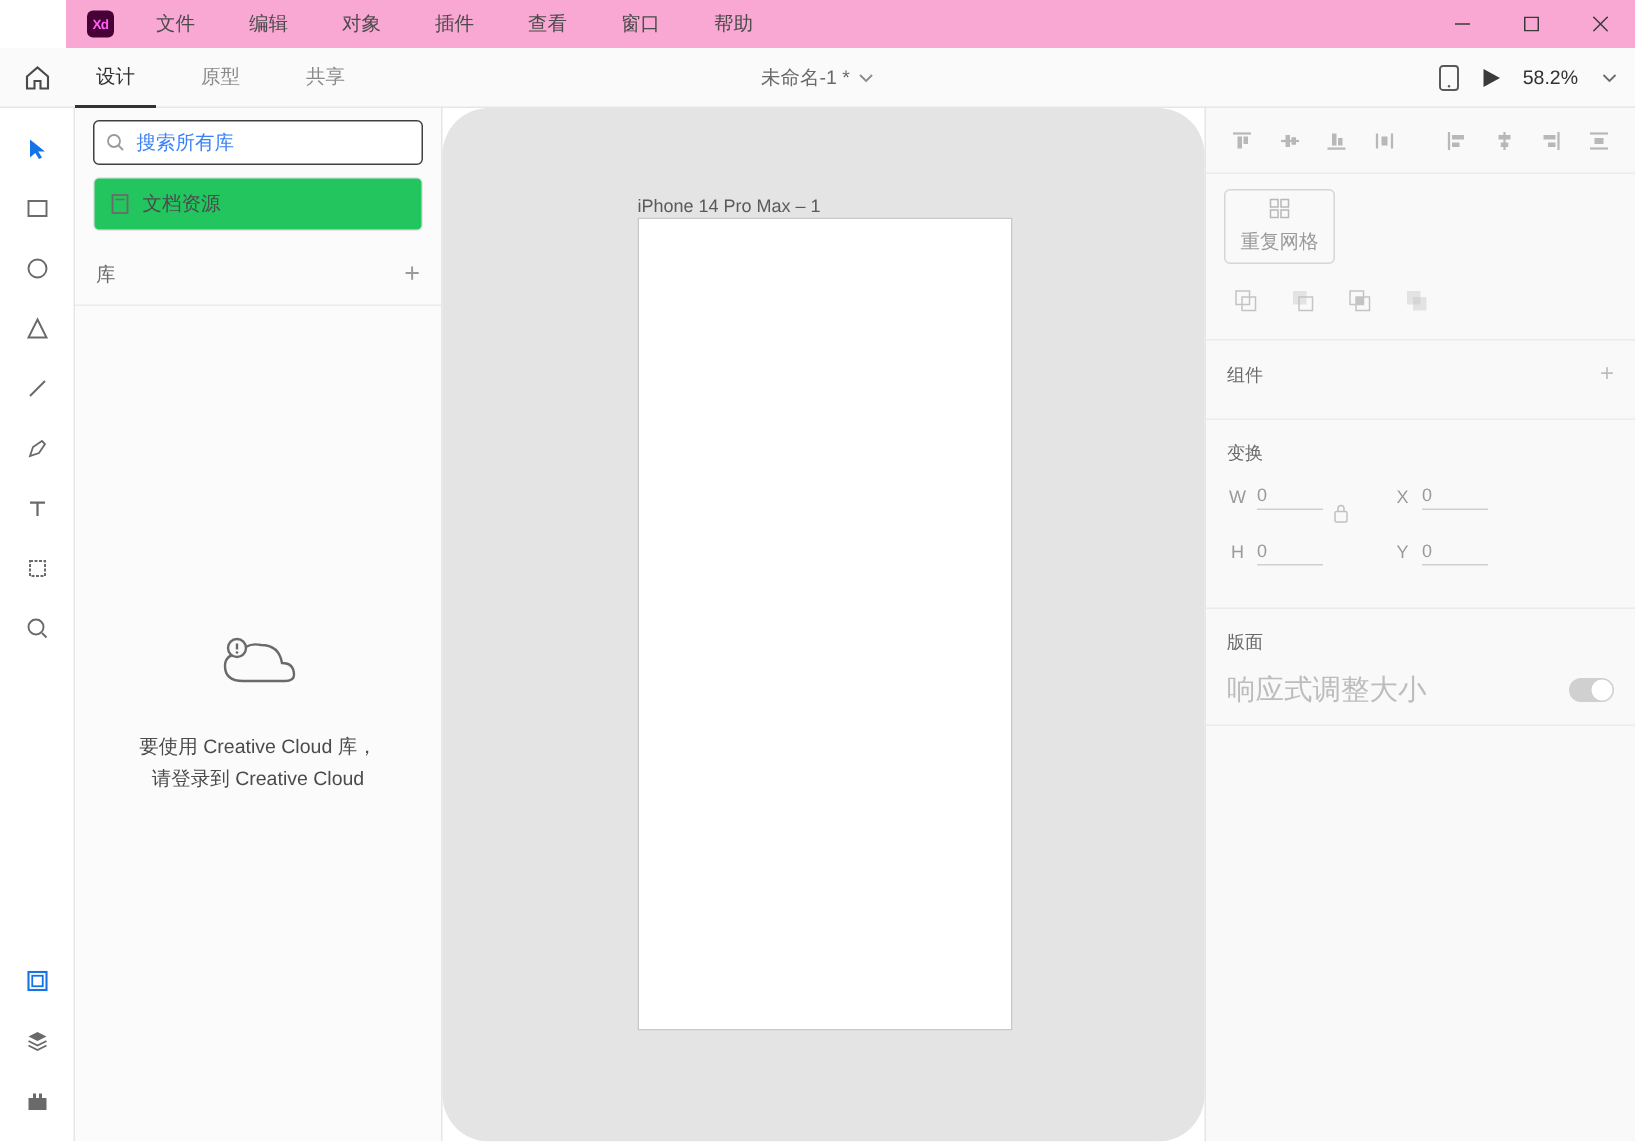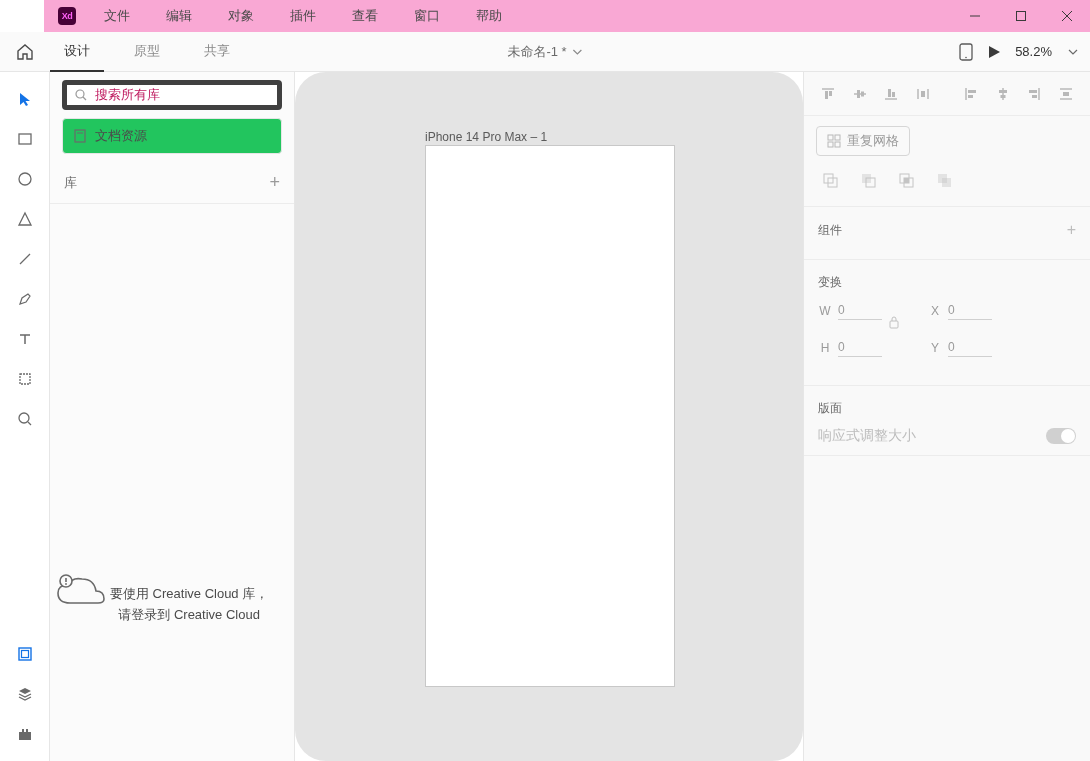--- a/index.html
+++ b/index.html
@@ -29,44 +29,44 @@
 
 
 .toolstrip { width:50px; background:#fff; border-right:1px solid #e6e6e6; display:flex; flex-direction:column; align-items:center; padding-top:10px; gap:6px; }
 .tool { width:34px; height:34px; display:flex; align-items:center; justify-content:center; color:#6a6a6a; border-radius:4px; }
 .tool.active { color:#1473e6; }
 .toolstrip .spacer { flex:1; }
 
 
 .leftpanel { width:245px; background:#fbfbfb; border-right:1px solid #e6e6e6; display:flex; flex-direction:column; }
 .search-row { padding:8px 12px; }
-.search-box { display:flex; align-items:center; gap:8px; background:#fff; border:5px solid #404040; border-radius:4px; height:30px; padding:0 8px; color:#be185d; }
+.search-box { display:flex; align-items:center; gap:8px; background:#fff; border:1px solid #404040; border-radius:4px; height:30px; padding:0 8px; color:#3b82f6; }
 .doc-assets { margin:0 12px; padding:8px 10px; background:#22c55e; border:1px solid #e6e6e6; border-radius:4px; display:flex; align-items:center; gap:8px; font-size:13px; color:#4b4b4b; }
 .lib-row { display:flex; align-items:center; justify-content:space-between; padding:10px 14px; border-bottom:1px solid #ececec; margin-top:8px; color:#6a6a6a; }
-.cc-empty { flex:1; display:flex; flex-direction:row; align-items:center; justify-content:flex-start; padding-top:220px; }
+.cc-empty { flex:1; display:flex; flex-direction:column; align-items:center; justify-content:flex-start; padding-top:220px; }
 .cc-empty .msg { font-size:13px; color:#4b4b4b; text-align:center; line-height:1.6; margin-top:24px; }
 
 
 .canvas { flex:1; background:#e4e4e4; position:relative;border-radius:31px; }
 .artboard-label { position:absolute; left:425px; top:58px; transform:translateX(-295px); font-size:12px; color:#5a5a5a; }
 .artboard { position:absolute; left:425px; top:73px; width:250px; height:542px; background:#fff; border:1px solid #c8c8c8; transform:translateX(-295px); }
 
 .artboard-label { left:425px; }
 .artboard { left:425px; }
 
 .artboard-label { left:130px; top:58px; transform:none; }
 .artboard { left:130px; top:73px; transform:none; }
 
 
 .rightpanel { width:287px; background:#f9f9f9; border-left:1px solid #e6e6e6; display:flex; flex-direction:column; }
 .align-row { height:44px; display:flex; align-items:center; border-bottom:1px solid #ececec; padding:0 10px; gap:4px; color:#b8b8b8; }
 .align-row .gap { width:12px; }
 .align-btn { width:28px; height:28px; display:flex; align-items:center; justify-content:center; }
 .repeat-row { padding:10px 12px; display:flex; align-items:center; gap:10px; }
-.repeat-btn { border:1px solid #d6d6d6; border-radius:4px; padding:5px 10px; display:flex; align-items:center; gap:6px; color:#9a9a9a; font-size:13px; }
+.repeat-btn { border:1px solid #d6d6d6; border-radius:4px; padding:5px 10px; display:flex; align-items:center; gap:6px; color:#9a9a9a; font-size:13px;flex-direction:column; }
 .boolops { display:flex; gap:10px; padding:0 12px 12px; color:#c4c4c4; border-bottom:1px solid #ececec; }
 .section { padding:14px 14px 10px; border-bottom:1px solid #ececec; }
 .section-h { display:flex; justify-content:space-between; align-items:center; color:#6a6a6a; font-size:12px; margin-bottom:10px; }
 .xf-row { display:flex; gap:18px; margin-bottom:6px; color:#9a9a9a; font-size:12px; align-items:center; position:relative;}
 .xf-field { display:flex; align-items:center; gap:6px; }
 .xf-field .lab { width:14px; text-align:center; color:#9a9a9a;}
 .xf-field .val { width:44px; border-bottom:1px solid #d0d0d0; padding:2px 0; color:#9a9a9a; }
 .toggle { width:30px; height:16px; background:#d0d0d0; border-radius:8px; position:relative; }
 .toggle::after { content:""; position:absolute; right:1px; top:1px; width:14px; height:14px; background:#fff; border-radius:50%; }
 .opacity-row { display:flex; align-items:center; gap:10px; color:#9a9a9a; font-size:12px; }
@@ -401,21 +401,21 @@
               <span class="val">0</span>
             </div>
         </div>
       </div>
     </div>
 
     <div class="section">
       <div class="section-h">
           <span>版面</span>
         </div>
-      <div style="display:flex; justify-content:space-between; align-items:center; color:#bdbdbd; font-size:14px; margin-top:6px;">
+      <div style="display:flex; justify-content:space-between; align-items:center; color:#bdbdbd; font-size:19px; margin-top:6px;">
         <span>响应式调整大小</span>
         <div class="toggle"></div>
       </div>
     </div>
 
   </div>
 
 </div>
 
 </body></html>

